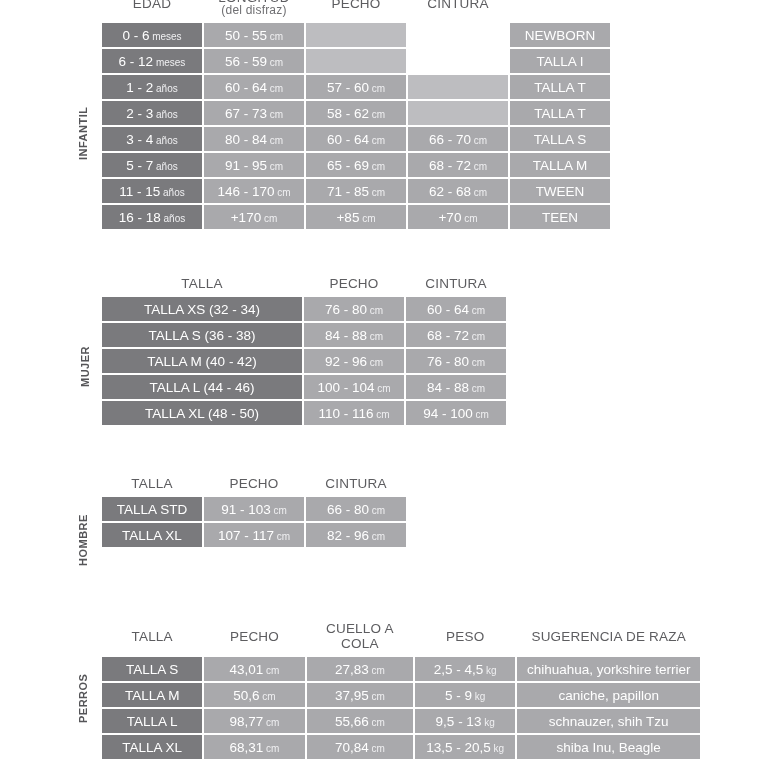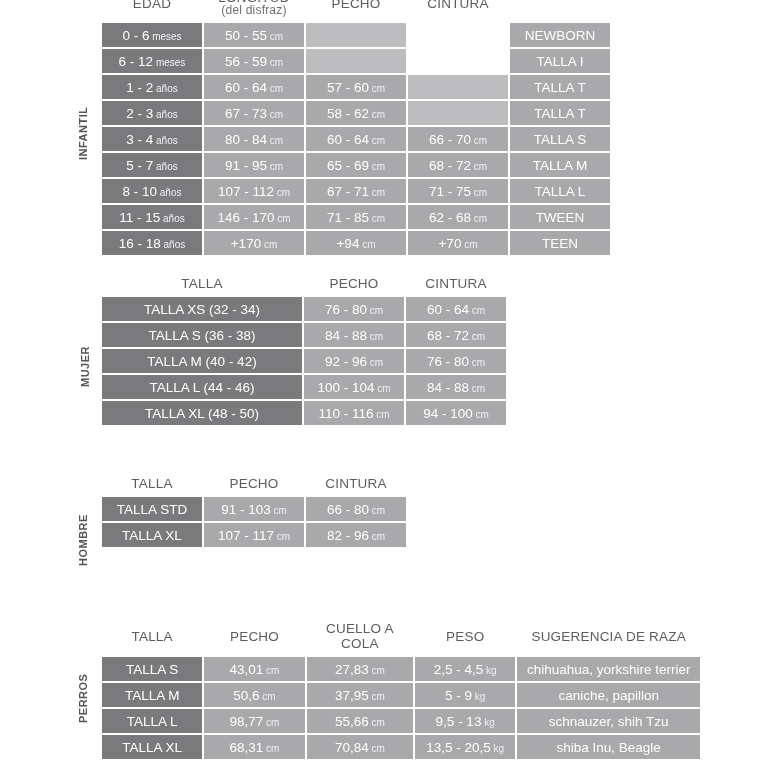--- a/index.html
+++ b/index.html
@@ -150,37 +150,30 @@
             <td class="light"><span>TALLA S</span></td>
           </tr>
           <tr>
             <td class="dark"><span>5 - 7</span><span class="u"> años</span></td>
             <td class="light"><span>91 - 95</span><span class="u"> cm</span></td>
             <td class="light"><span>65 - 69</span><span class="u"> cm</span></td>
             <td class="light"><span>68 - 72</span><span class="u"> cm</span></td>
             <td class="light"><span>TALLA M</span></td>
           </tr>
           <tr>
-            <td class="dark"><span>8 - 10</span><span class="u"> años</span></td>
-            <td class="light"><span>107 - 112</span><span class="u"> cm</span></td>
-            <td class="light"><span>67 - 71</span><span class="u"> cm</span></td>
-            <td class="light"><span>71 - 75</span><span class="u"> cm</span></td>
-            <td class="light"><span>TALLA L</span></td>
-          </tr>
-          <tr>
             <td class="dark"><span>11 - 15</span><span class="u"> años</span></td>
             <td class="light"><span>146 - 170</span><span class="u"> cm</span></td>
             <td class="light"><span>71 - 85</span><span class="u"> cm</span></td>
             <td class="light"><span>62 - 68</span><span class="u"> cm</span></td>
             <td class="light"><span>TWEEN</span></td>
           </tr>
           <tr>
             <td class="dark"><span>16 - 18</span><span class="u"> años</span></td>
             <td class="light"><span>+170</span><span class="u"> cm</span></td>
-            <td class="light"><span>+94</span><span class="u"> cm</span></td>
+            <td class="light"><span>+85</span><span class="u"> cm</span></td>
             <td class="light"><span>+70</span><span class="u"> cm</span></td>
             <td class="light"><span>TEEN</span></td>
           </tr>
         </tbody>
     </table>
   </div>
 
   <div class="block" style="left:80px; top:272px; width:430px;">
     <div class="side-label" style="left:-6px; top:24px; height:140px;">MUJER</div>
     <table class="sizes" style="margin-left:20px; width:405px;">

